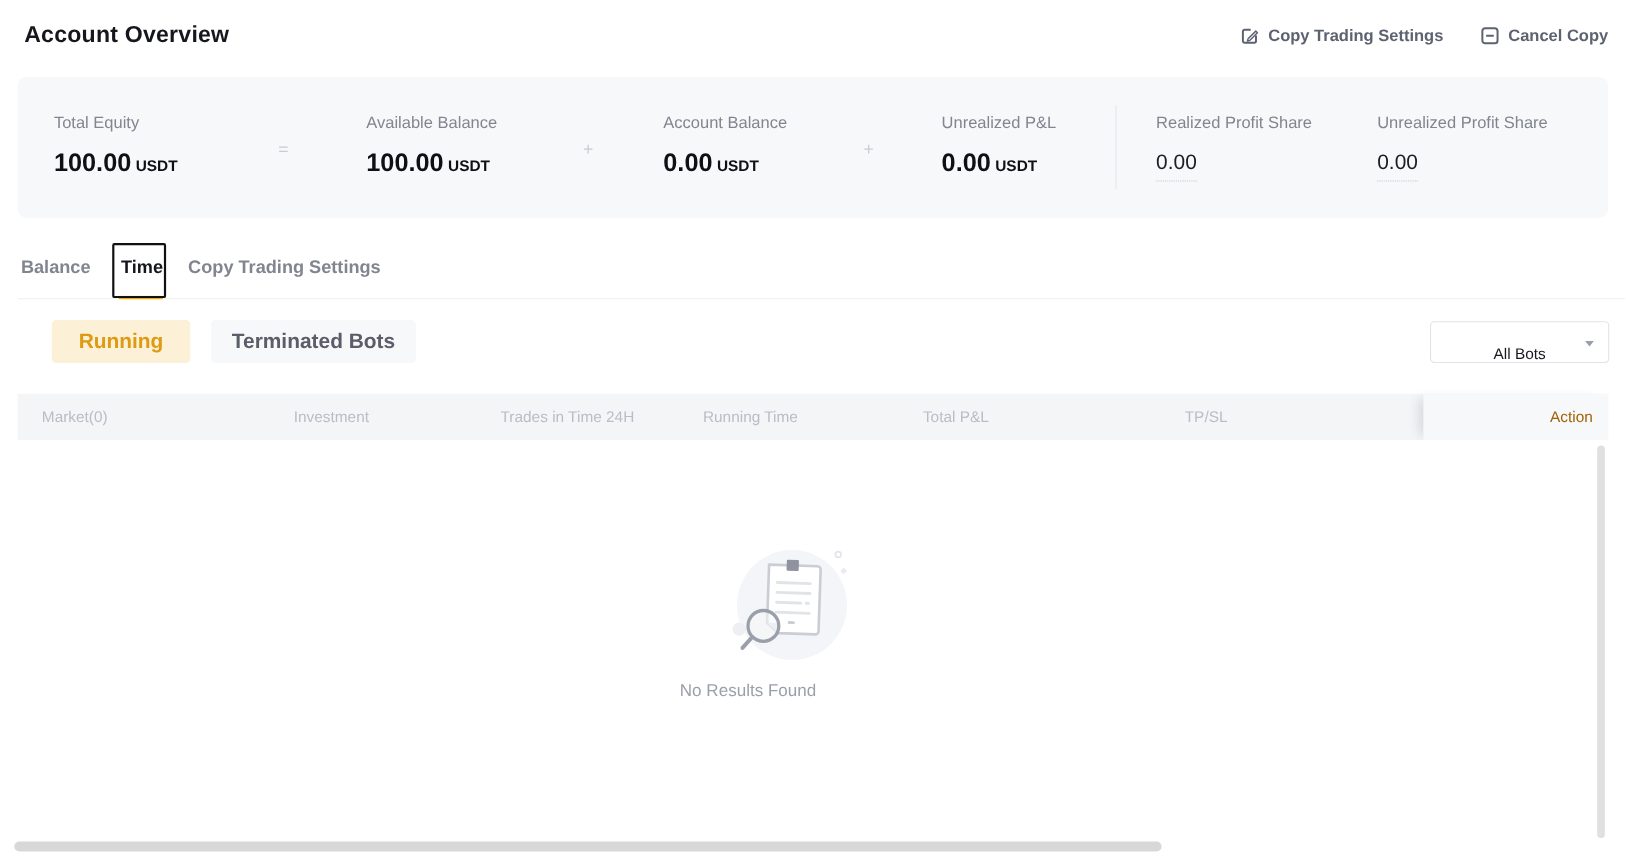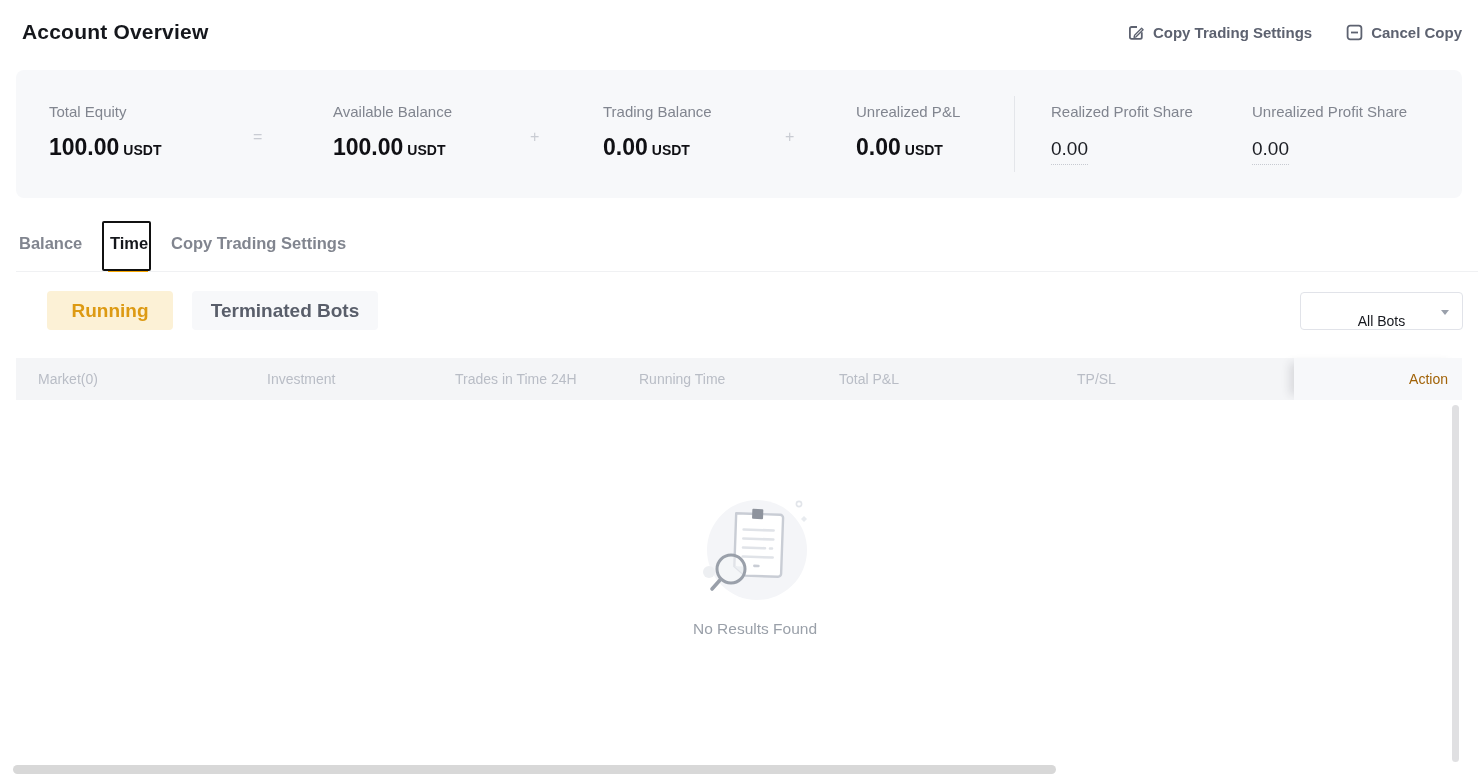--- a/index.html
+++ b/index.html
@@ -84,21 +84,21 @@
   .th-tpsl { left:1061px; }
   .sticky-col {
     position:absolute; right:0; top:0; width:168px; height:42px;
     background:#f7f8fa;
     box-shadow:-9px 0 10px -5px rgba(40,45,60,0.14);
   }
   .th-action { position:absolute; right:14px; top:13px; color:#a16207; }
 
   
   .table-body { position:absolute; left:0; top:400px; width:1478px; height:365px; background:#fff; }
-  .empty-state { position:absolute; left:655px; top:90px; width:200px; text-align:center; }
+  .empty-state { position:absolute; left:618px; top:90px; width:200px; }
   .empty-state svg { display:block; margin:0 auto; }
   .empty-text { margin-top:12px; font-size:15.5px; color:#9aa0a9; white-space:nowrap; }
 
   
   .h-scroll-thumb {
     position:absolute; left:13px; top:765px; width:1043px; height:9px;
     border-radius:4.5px; background:#d8d8d8; cursor:pointer;
   }
   .v-scroll-thumb {
     position:absolute; left:1452px; top:405px; width:7px; height:357px;
@@ -137,21 +137,21 @@
       <div class="sum-label">Total Equity</div>
       <div class="sum-value"><span>100.00</span><span class="sum-unit">USDT</span></div>
     </div>
     <div class="sum-op" style="left:237px;">=</div>
     <div class="sum-item" style="left:317px;">
       <div class="sum-label">Available Balance</div>
       <div class="sum-value"><span>100.00</span><span class="sum-unit">USDT</span></div>
     </div>
     <div class="sum-op" style="left:514px;">+</div>
     <div class="sum-item" style="left:587px;">
-      <div class="sum-label">Trading Balance</div>
+      <div class="sum-label">Account Balance</div>
       <div class="sum-value"><span>0.00</span><span class="sum-unit">USDT</span></div>
     </div>
     <div class="sum-op" style="left:769px;">+</div>
     <div class="sum-item" style="left:840px;">
       <div class="sum-label">Unrealized P&amp;L</div>
       <div class="sum-value"><span>0.00</span><span class="sum-unit">USDT</span></div>
     </div>
     <div class="v-divider"></div>
     <div class="sum-item" style="left:1035px;">
       <div class="sum-label">Realized Profit Share</div>

